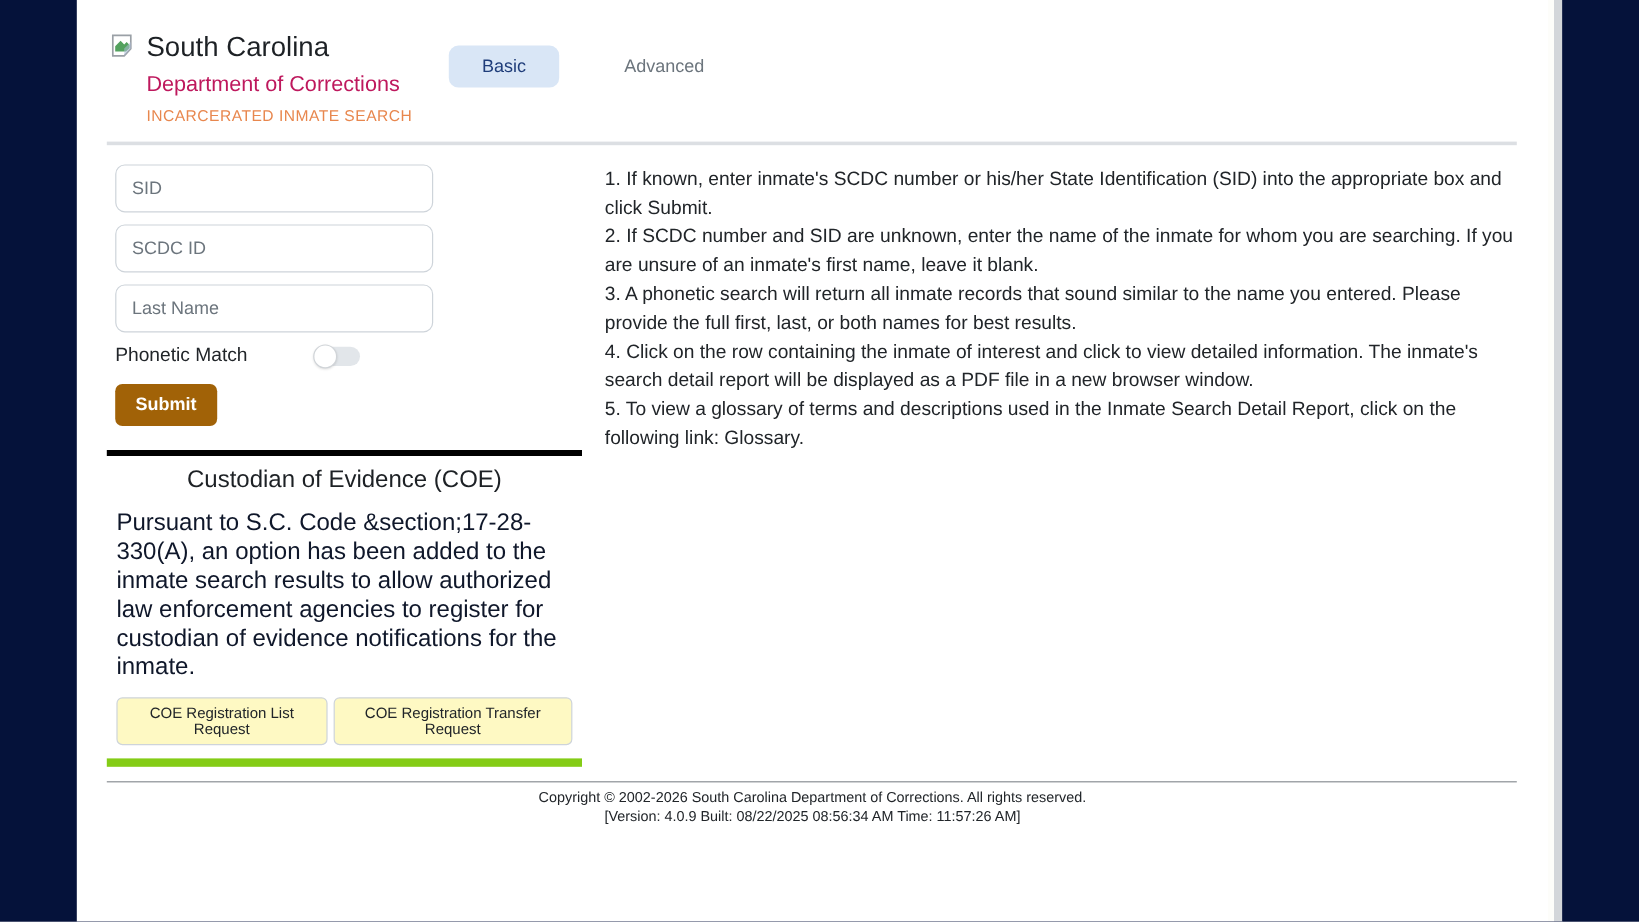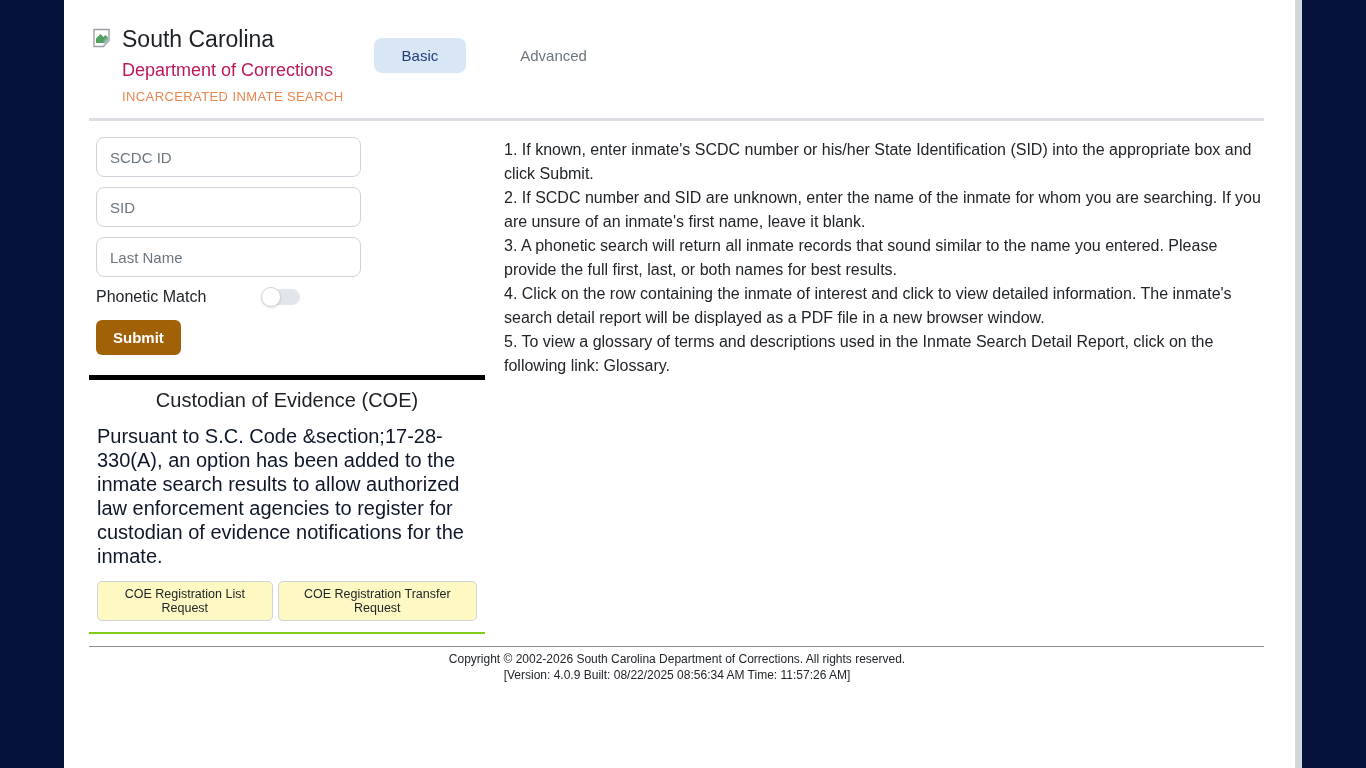--- a/index.html
+++ b/index.html
@@ -62,21 +62,21 @@
     font-family: "Liberation Sans", sans-serif;
   }
 
   
   .instructions { flex: 1; padding-left: 19px; padding-top: 1px; }
   .instructions p { font-size: 16px; line-height: 24px; color: #212529; }
 
   
   .coe {
     width: 396px; margin-top: 20px;
-    border-top: 5px solid #000000; border-bottom: 2px solid #84cc16;
+    border-top: 5px solid #000000; border-bottom: 7px solid #84cc16;
     padding: 9px 8px 11px 8px;
   }
   .coe-title { font-size: 20px; font-weight: 400; text-align: center; color: #1d2125; margin-bottom: 12px; }
   .coe-body { font-size: 20px; line-height: 24px; color: #0f172a; margin-bottom: 13px; }
   .coe-buttons { display: flex; }
   .coe-btn {
     font-size: 12.5px; color: #212529; background: #fef9c3;
     border: 1px solid #ced4da; border-radius: 5px; padding: 5px 10px;
     cursor: pointer; font-family: "Liberation Sans", sans-serif;
   }
@@ -114,22 +114,22 @@
         <button class="tab active">Basic</button>
         <button class="tab">Advanced</button>
       </div>
     </div>
 
     <div class="header-rule"></div>
 
     <div class="main">
       <div class="left-col">
         <div class="form-area">
+          <input class="text-input" type="text" placeholder="SID" style="">
           <input class="text-input" type="text" placeholder="SCDC ID" style="">
-          <input class="text-input" type="text" placeholder="SID" style="">
           <input class="text-input" type="text" placeholder="Last Name" style="">
 
           <div class="switch-row">
             <span class="switch-label">Phonetic Match</span>
             <span class="switch">
               <span class="knob"></span>
             </span>
           </div>
 
           <button class="submit-btn">Submit</button>

